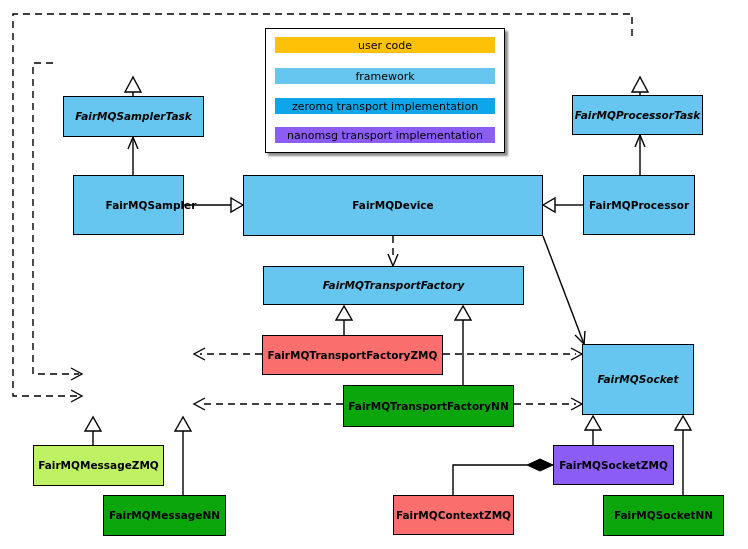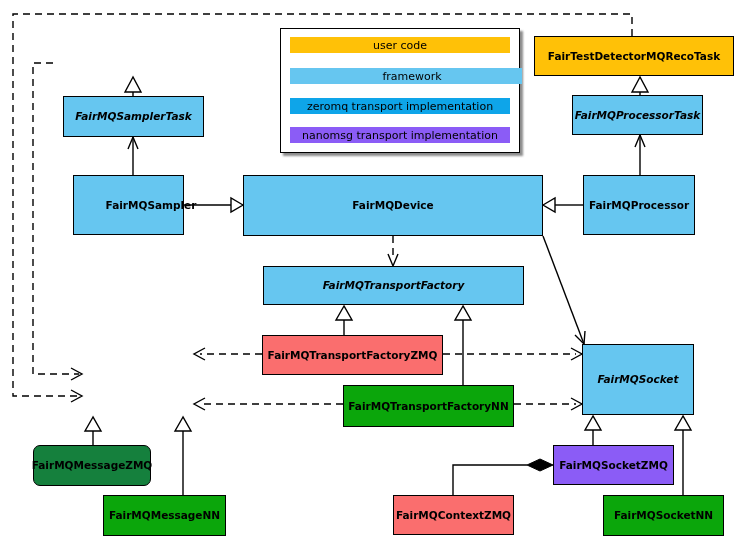--- a/index.html
+++ b/index.html
@@ -18,21 +18,21 @@
     display:flex; align-items:center; justify-content:center;
     font-weight:bold; font-size:10.5px; color:#000; text-align:center;
     white-space:nowrap; line-height:1;
   }
   .abstract { font-style:italic; }
   .user_code { background:#FFC107; }
   .framework { background:#66C6F0; }
   .zeromq    { background:#FA6E6E; }
   .nanomsg   { background:#0BA60B; }
   .legend {
-    position:absolute; left:280px; top:28px; width:240px; height:125px;
+    position:absolute; left:265px; top:28px; width:240px; height:125px;
     box-sizing:border-box; background:#fff; border:1.5px solid #000;
     box-shadow:3px 3px 2px rgba(0,0,0,0.45);
   }
   .legend-bar {
     position:absolute; left:9px; width:220px; height:16px;
     display:flex; align-items:center; justify-content:center;
     font-size:11px; font-weight:normal; color:#000; white-space:nowrap;
   }
 </style>
 </head>
@@ -143,40 +143,39 @@
     </g>
 
     <g>
       <polyline class="solid" points="453,495 453,465 527,465"></polyline>
       <polygon class="dmnd" points="553,465 540,459 527,465 540,471"></polygon>
     </g>
   </svg>
 
   <div class="legend">
     <div class="legend-bar" style="top: 8px; background-color: rgb(255, 193, 7);">user code</div>
-    <div class="legend-bar" style="top: 39px; background-color: rgb(102, 198, 240); padding-left: 12px;">framework</div>
+    <div class="legend-bar" style="top: 39px; background-color: rgb(102, 198, 240);">framework</div>
     <div class="legend-bar" style="top: 69px; background-color: #0ea5e9;">zeromq transport implementation</div>
     <div class="legend-bar" style="top: 98px; background-color: #8b5cf6;">nanomsg transport implementation</div>
   </div>
 
-  <div class="node user_code" style="left: 534px; top: 36px; width: 200px; height: 40px; background-color: rgb(255, 193, 7);">FairTestDetectorMQRecoTask</div>
 
   <div class="node framework abstract" style="left: 63px; top: 96px; width: 141px; height: 41px; background-color: rgb(102, 198, 240);">FairMQSamplerTask</div>
   <div class="node framework abstract" style="left: 572px; top: 95px; width: 131px; height: 40px; background-color: rgb(102, 198, 240);">FairMQProcessorTask</div>
 
   <div class="node framework" style="left: 73px; top: 175px; width: 111px; height: 60px; background-color: rgb(102, 198, 240); padding-left: 45px;">FairMQSampler</div>
   <div class="node framework" style="left: 243px; top: 175px; width: 300px; height: 61px; background-color: rgb(102, 198, 240);">FairMQDevice</div>
   <div class="node framework" style="left: 583px; top: 175px; width: 112px; height: 60px; background-color: rgb(102, 198, 240);">FairMQProcessor</div>
 
   <div class="node zeromq" style="left: 262px; top: 335px; width: 181px; height: 40px; background-color: rgb(250, 110, 110);">FairMQTransportFactoryZMQ</div>
   <div class="node framework abstract" style="left: 263px; top: 266px; width: 261px; height: 39px; background-color: rgb(102, 198, 240);">FairMQTransportFactory</div>
   <div class="node nanomsg" style="left: 343px; top: 385px; width: 171px; height: 42px; background-color: rgb(11, 166, 11);">FairMQTransportFactoryNN</div>
 
   <div class="node framework abstract" style="left: 582px; top: 344px; width: 112px; height: 71px; background-color: rgb(102, 198, 240);">FairMQSocket</div>
 
-  <div class="node zeromq" style="left: 33px; top: 445px; width: 118px; height: 41px; background-color: #15803d; border-radius: 7px;">FairMQMessageZMQ</div>
+  <div class="node zeromq" style="left: 33px; top: 445px; width: 131px; height: 41px; background-color: #bef264;">FairMQMessageZMQ</div>
   <div class="node nanomsg" style="left: 103px; top: 495px; width: 123px; height: 41px; background-color: rgb(11, 166, 11);">FairMQMessageNN</div>
 
   <div class="node zeromq" style="left: 553px; top: 445px; width: 121px; height: 40px; background-color: #8b5cf6;">FairMQSocketZMQ</div>
   <div class="node nanomsg" style="left: 603px; top: 495px; width: 121px; height: 41px; background-color: rgb(11, 166, 11);">FairMQSocketNN</div>
   <div class="node zeromq" style="left: 393px; top: 495px; width: 121px; height: 40px; background-color: rgb(250, 110, 110);">FairMQContextZMQ</div>
 
 </div>
 
 </body></html>

